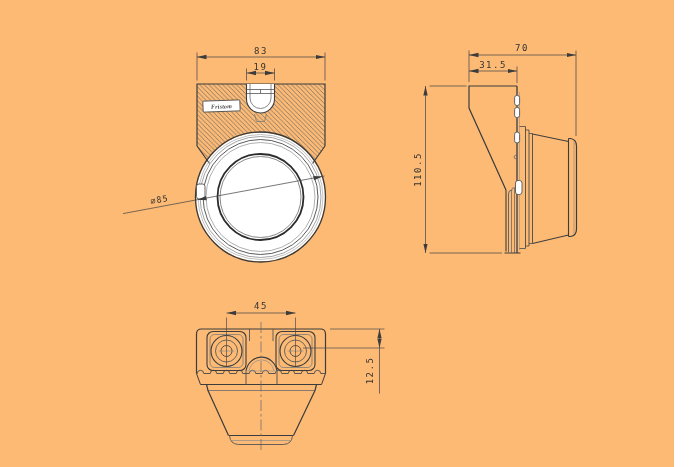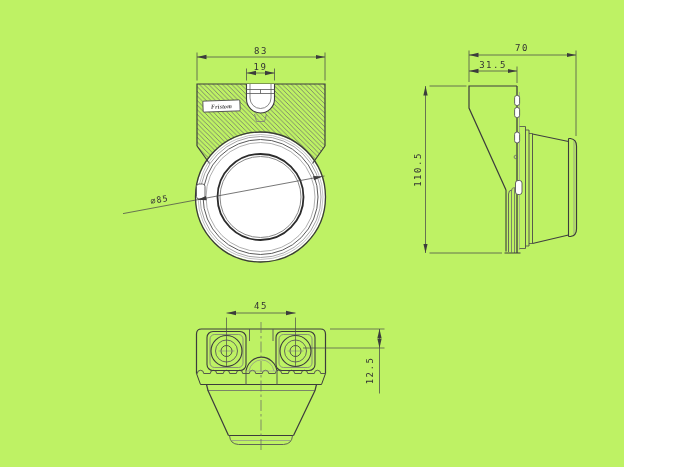--- a/index.html
+++ b/index.html
@@ -6,23 +6,23 @@
     margin: 0;
     padding: 0;
     background: #ffffff;
     width: 700px;
     height: 467px;
     overflow: hidden;
     font-family: "DejaVu Sans", sans-serif;
   }
   .canvas-wrap {
     position: relative;
-    width: 624px;
+    width: 674px;
     height: 467px;
-    background: #bef264;
+    background: #fdba74;
   }
   svg { display: block; }
   .dim {
     font-family: "DejaVu Sans Mono", monospace;
     font-size: 9px;
     letter-spacing: 1.5px;
     fill: #333333;
   }
   .dim-small {
     font-family: "DejaVu Sans Mono", monospace;

